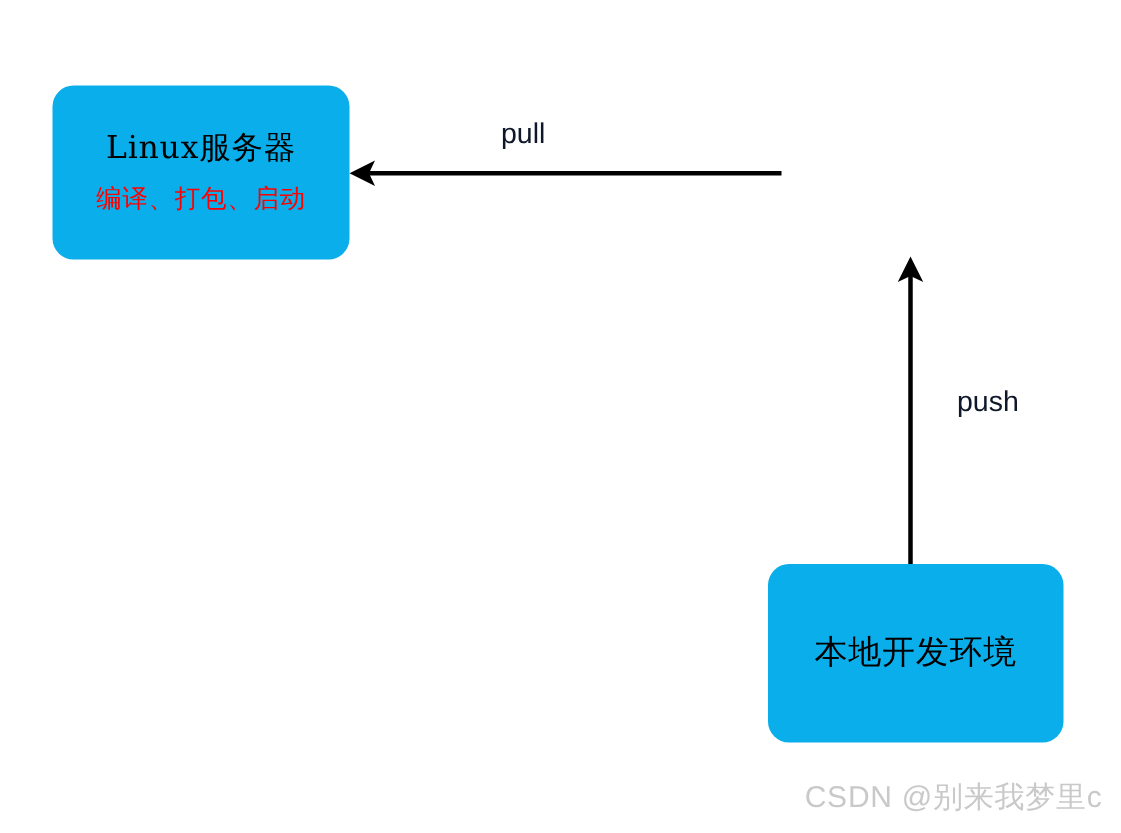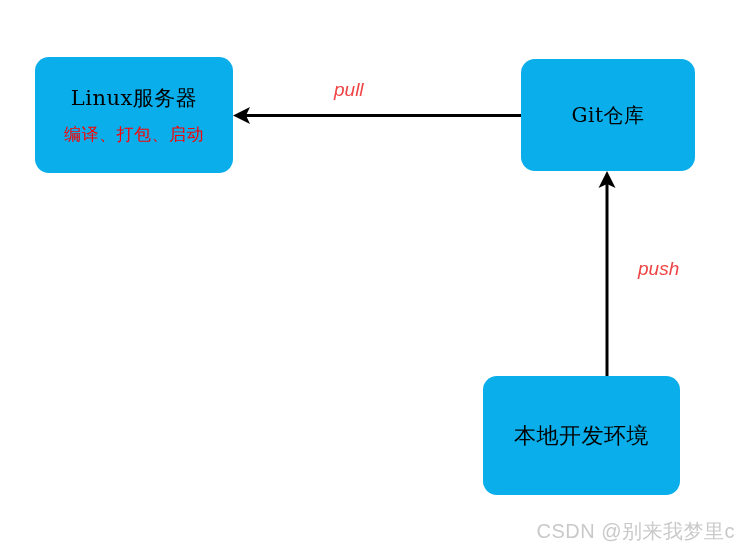--- a/index.html
+++ b/index.html
@@ -31,21 +31,21 @@
     justify-content: center;
     text-align: center;
     line-height: 1.25;
   }
   .node-title {
     font-family: "DejaVu Serif", "Liberation Serif", serif;
     color: #000000;
     white-space: nowrap;
   }
   .node-sub {
-    font-family: Liberation Serif, serif;
+    font-family: Liberation Mono, monospace;
     color: #ff0000;
     white-space: nowrap;
   }
 
   
   #node-linux {
     left: 35px;
     top: 57px;
     width: 198px;
     height: 116px;
@@ -67,21 +67,21 @@
     width: 174px;
     height: 112px;
   }
   #node-git .node-title {
     font-size: 20px;
     letter-spacing: 0.5px;
   }
 
   
   #node-local {
-    left: 483px;
+    left: 512px;
     top: 376px;
     width: 197px;
     height: 119px;
   }
   #node-local .node-title {
     font-size: 22px;
     letter-spacing: 0.5px;
   }
 
   
@@ -92,23 +92,22 @@
     width: 747px;
     height: 555px;
     pointer-events: none;
   }
 
   
   .edge-label {
     position: absolute;
     font-family: "Liberation Sans", sans-serif;
     font-size: 19px;
-    color: #ef4444;
+    color: #0f172a;
     white-space: nowrap;
-    font-style: italic;
   }
   #label-pull {
     left: 334px;
     top: 79px;
   }
   #label-push {
     left: 638px;
     top: 258px;
   }
 
@@ -145,23 +144,20 @@
       <line x1="607" y1="376" x2="607" y2="183" stroke="#000000" stroke-width="3"></line>
       <path d="M 607 171 L 615.5 188 L 607 184 L 598.5 188 z" fill="#000000"></path>
     </g>
   </svg>
 
   <div class="node" id="node-linux">
     <span class="node-title">Linux服务器</span>
     <span class="node-sub">编译、打包、启动</span>
   </div>
 
-  <div class="node" id="node-git">
-    <span class="node-title">Git仓库</span>
-  </div>
 
   <div class="node" id="node-local">
     <span class="node-title">本地开发环境</span>
   </div>
 
   <span class="edge-label" id="label-pull">pull</span>
 
   <span class="edge-label" id="label-push">push</span>
 
   <span id="watermark">CSDN @别来我梦里c</span>

